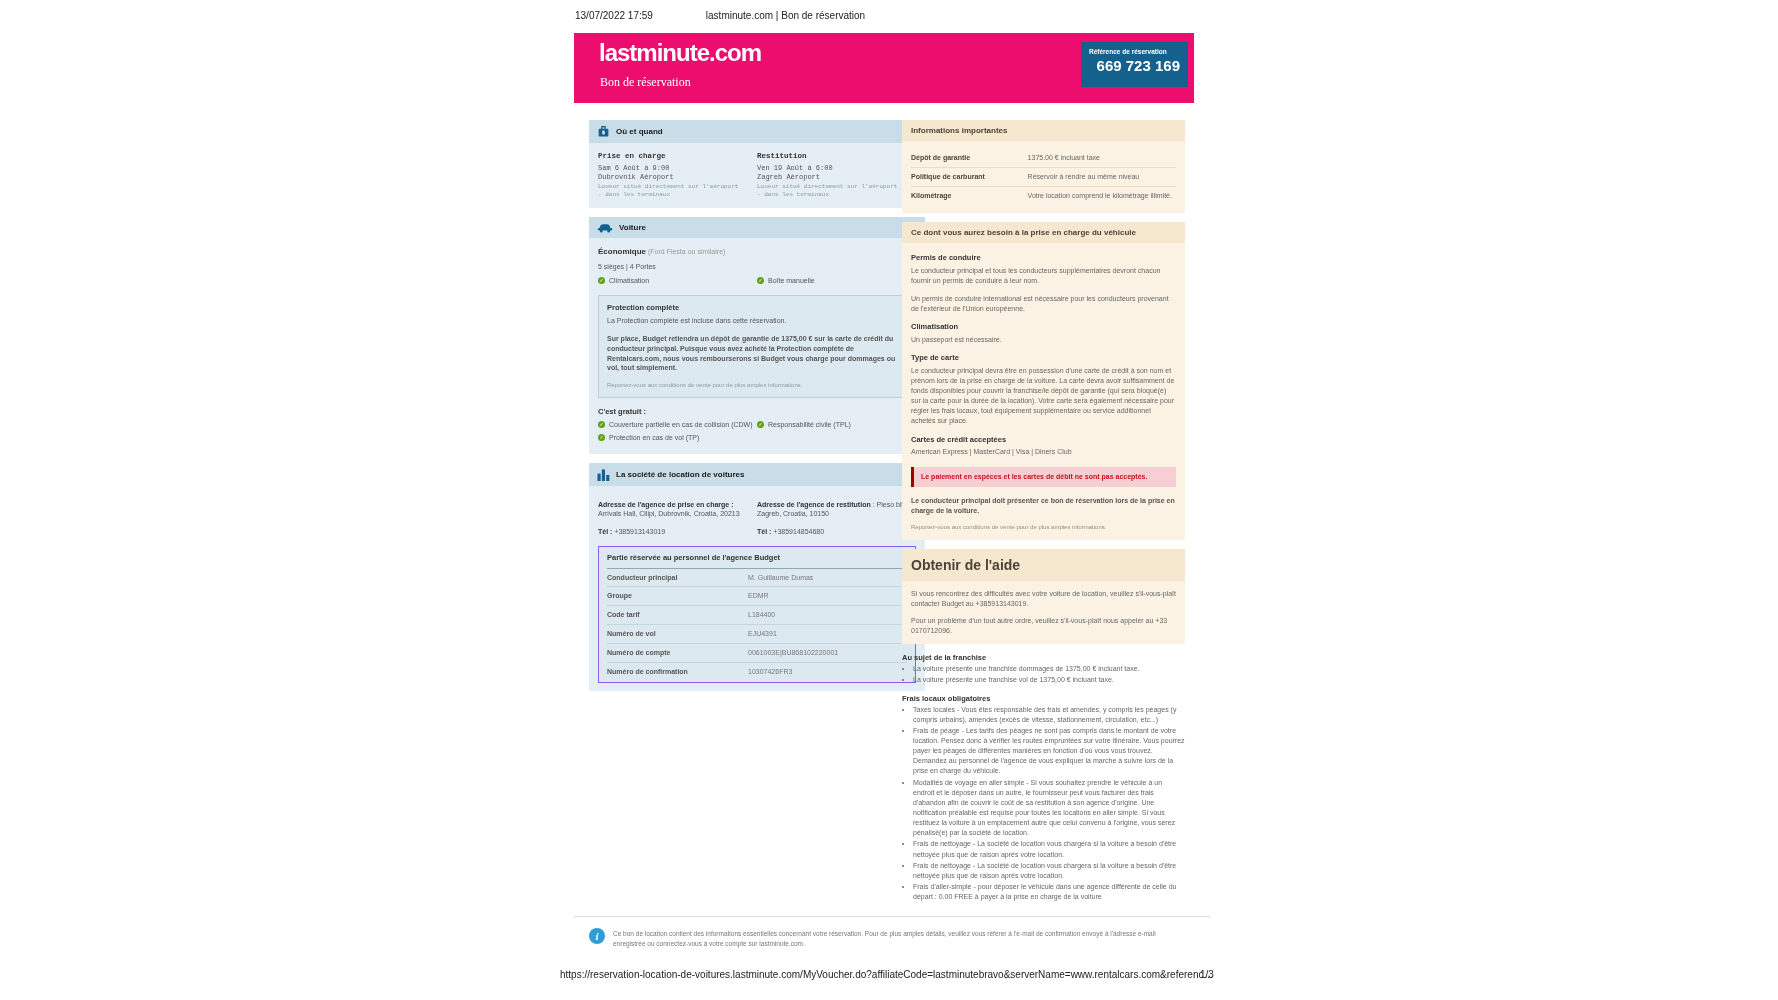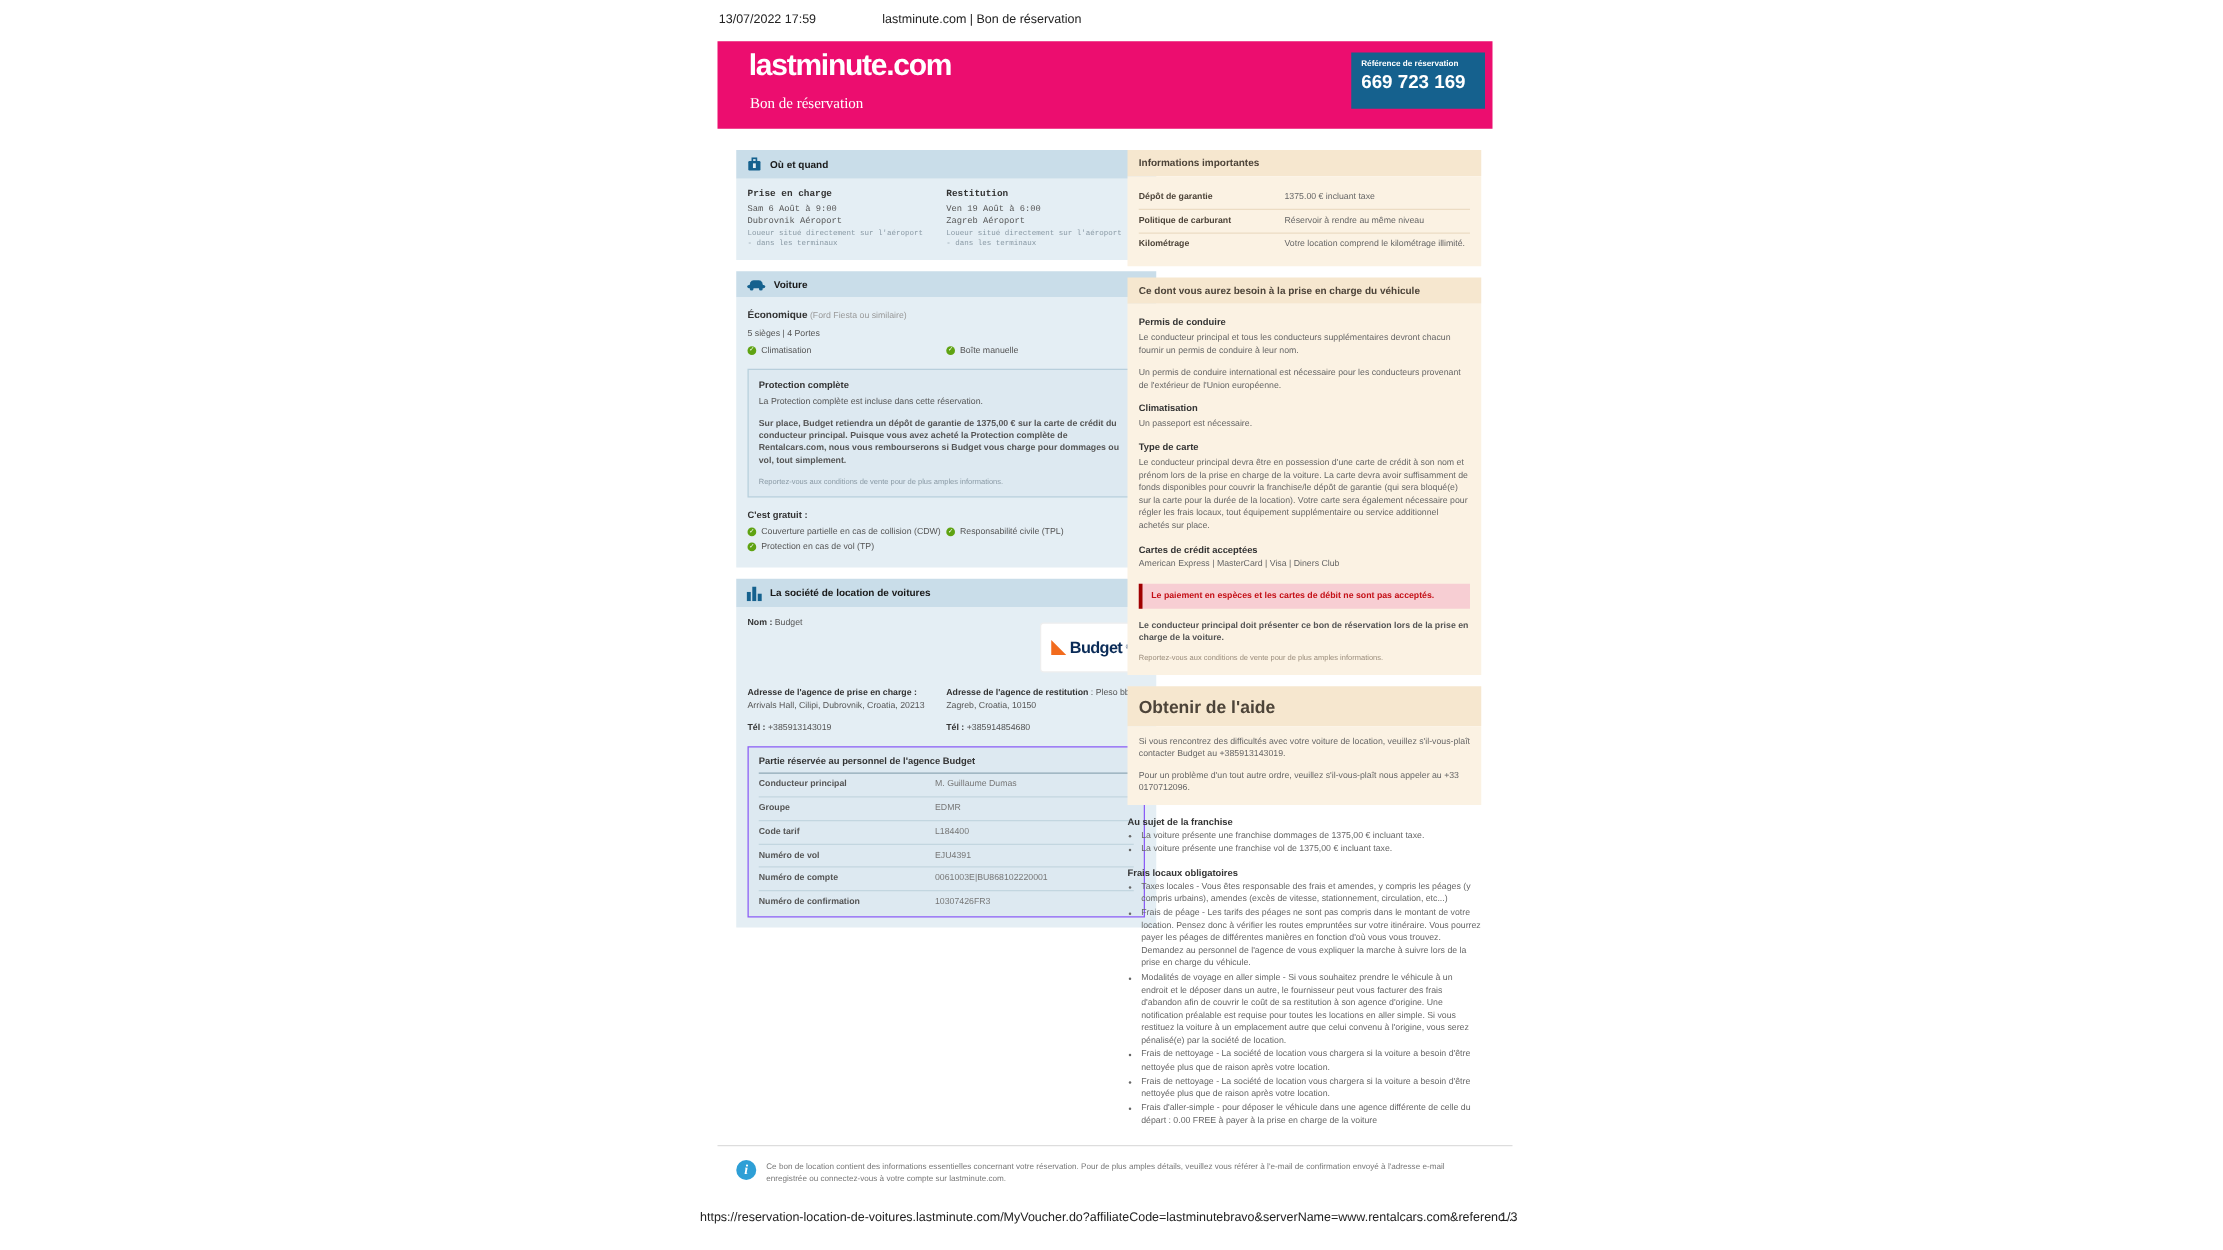--- a/index.html
+++ b/index.html
@@ -12,21 +12,21 @@
   .print-title { position:absolute; left:0; top:10px; width:1571px; text-align:center; font-size:10px; color:#222; }
   .print-url { position:absolute; left:560px; top:969px; font-size:10px; color:#222; }
   .print-page { position:absolute; left:1200px; top:969px; font-size:10px; color:#222; }
 
   
   .banner { position:absolute; left:574px; top:33px; width:620px; height:70px; background:#EC0D6F; }
   .banner-logo { position:absolute; left:25px; top:6px; font-size:24px; font-weight:bold; color:#fff; letter-spacing:-1px; }
   .banner-sub { position:absolute; left:26px; top:42px; font-size:12px; color:#fff;font-family:Liberation Serif, serif; }
   .ref-box { position:absolute; left:507px; top:9px; width:107px; height:45px; background:#15618E; color:#fff; padding:6px 8px 4px; }
   .ref-label { font-size:6.5px; font-weight:bold; white-space:nowrap; }
-  .ref-num { font-size:15px; font-weight:bold; margin-top:2px; }
+  .ref-num { font-size:15px; font-weight:bold; margin-top:2px;text-align:right; }
 
   
   .col-left { position:absolute; left:589px; top:120px; width:336px; }
   .col-right { position:absolute; left:902px; top:120px; width:283px; }
 
   
   .bsec { margin-bottom:9px; }
   .bsec-head { background:#c9dde9; padding:5px 8px; display:flex; align-items:center; gap:6px; }
   .bsec-head .ttl { font-size:8px; font-weight:bold; color:#1a1a1a; }
   .bsec-body { background:#e4eef4; padding:8px 9px; font-size:7px; color:#555; line-height:1.4; }
@@ -203,31 +203,20 @@
         <span>
           <svg class="icon-svg" width="13" height="13" viewBox="0 0 14 14" fill="#15618E">
               <rect x="0.5" y="6" width="3.4" height="8"></rect>
               <rect x="5.2" y="1.5" width="3.4" height="12.5"></rect>
               <rect x="9.9" y="7.5" width="3.4" height="6.5"></rect>
             </svg>
         </span>
         <span class="ttl">La société de location de voitures</span>
       </div>
       <div class="bsec-body">
-        <div class="logo-row">
-          <div>
-            <span class="b" style="font-weight:bold;color:#333;">Nom :</span>
-            <span>Budget</span>
-          </div>
-          <div class="budget-logo">
-            <span class="budget-tri"></span>
-            <span class="budget-word">Budget</span>
-            <span class="budget-reg">®</span>
-          </div>
-        </div>
 
         <div class="addr-grid">
           <div>
             <span class="b">Adresse de l'agence de prise en charge :</span>
             <span>Arrivals Hall, Cilipi, Dubrovnik, Croatia, 20213</span>
           </div>
           <div>
             <span class="b">Adresse de l'agence de restitution</span>
             <span>: Pleso bb, Zagreb, Croatia, 10150</span>
           </div>

